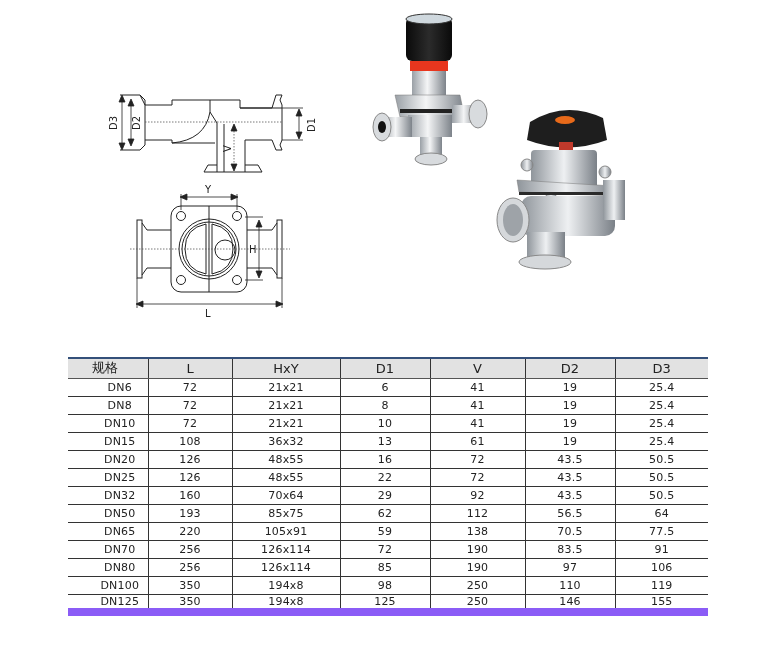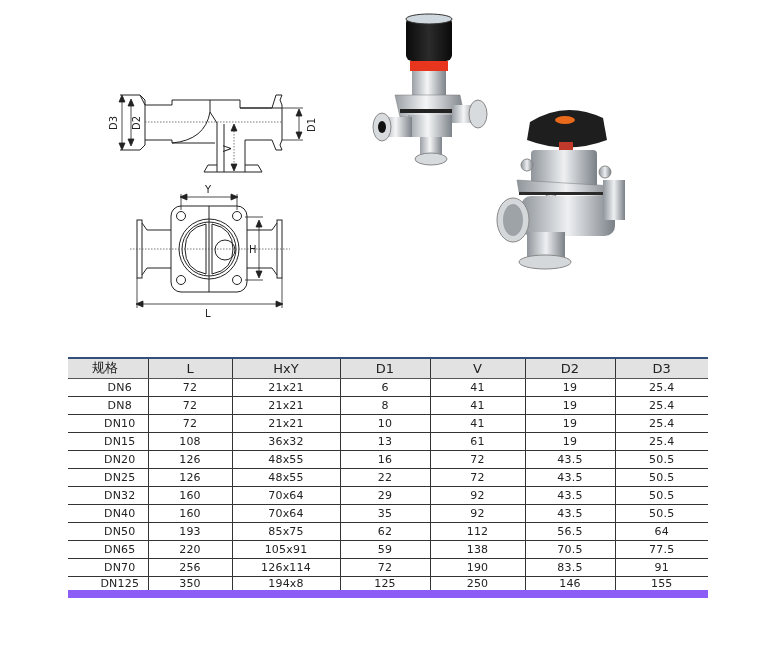--- a/index.html
+++ b/index.html
@@ -268,29 +268,20 @@
       <tr>
         <td>DN32</td>
         <td>160</td>
         <td>70x64</td>
         <td>29</td>
         <td>92</td>
         <td>43.5</td>
         <td>50.5</td>
       </tr>
       <tr>
-        <td>DN40</td>
-        <td>160</td>
-        <td>70x64</td>
-        <td>35</td>
-        <td>92</td>
-        <td>43.5</td>
-        <td>50.5</td>
-      </tr>
-      <tr>
         <td>DN50</td>
         <td>193</td>
         <td>85x75</td>
         <td>62</td>
         <td>112</td>
         <td>56.5</td>
         <td>64</td>
       </tr>
       <tr>
         <td>DN65</td>
@@ -304,20 +295,38 @@
       <tr>
         <td>DN70</td>
         <td>256</td>
         <td>126x114</td>
         <td>72</td>
         <td>190</td>
         <td>83.5</td>
         <td>91</td>
       </tr>
       <tr>
+        <td>DN80</td>
+        <td>256</td>
+        <td>126x114</td>
+        <td>85</td>
+        <td>190</td>
+        <td>97</td>
+        <td>106</td>
+      </tr>
+      <tr>
+        <td>DN100</td>
+        <td>350</td>
+        <td>194x8</td>
+        <td>98</td>
+        <td>250</td>
+        <td>110</td>
+        <td>119</td>
+      </tr>
+      <tr>
         <td>DN125</td>
         <td>350</td>
         <td>194x8</td>
         <td>125</td>
         <td>250</td>
         <td>146</td>
         <td>155</td>
       </tr>
     </tbody>
 </table>

